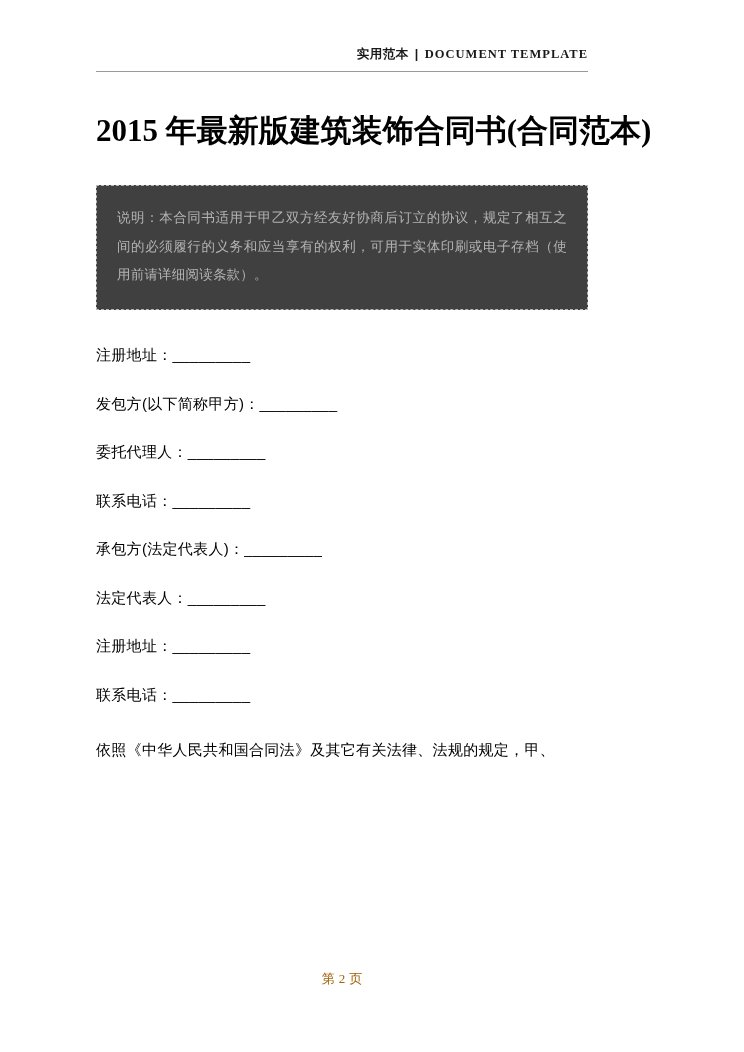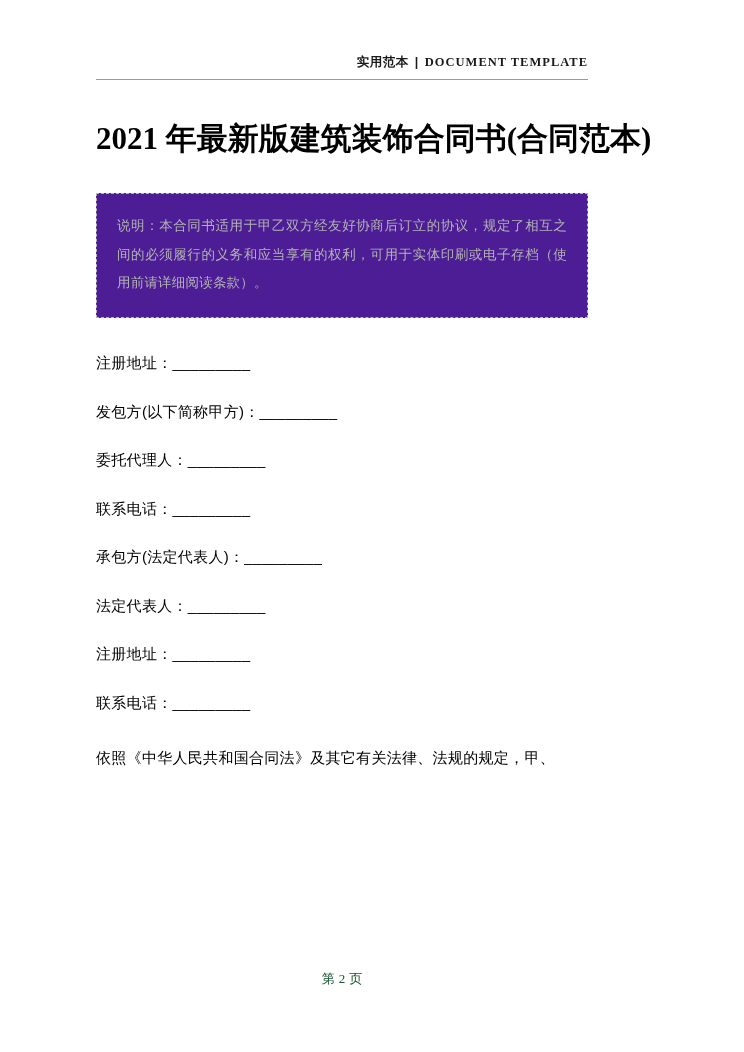--- a/index.html
+++ b/index.html
@@ -14,21 +14,21 @@
     color: #000000;
     position: relative;
     overflow: hidden;
   }
 
   .page {
     position: relative;
     width: 684px;
     height: 1052px;
     box-sizing: border-box;
-    padding: 8px 96px;
+    padding: 0 96px;
   }
 
   
   .header {
     padding-top: 46px;
     text-align: right;
   }
   .header-line1 {
     font-size: 12.5px;
     font-weight: bold;
@@ -65,21 +65,21 @@
     letter-spacing: 0px;
     color: #000000;
     line-height: 1.2;
     white-space: nowrap;
   }
 
   
   .note-box {
     margin-top: 36px;
     border: 1px dashed #b8b8b8;
-    background: #4c1d95;
+    background: #404040;
     padding: 18px 20px 20px 20px;
     box-sizing: border-box;
   }
   .note-text {
     font-size: 13.5px;
     color: #b3b3b3;
     line-height: 2.1;
     letter-spacing: 0.2px;
     text-align: justify;
   }
@@ -105,40 +105,40 @@
   }
 
   
   .footer {
     position: absolute;
     left: 0;
     right: 0;
     bottom: 64px;
     text-align: center;
     font-size: 13px;
-    color: #14532d;
+    color: #a16207;
     font-family: "Liberation Serif", "DejaVu Serif", serif;
   }
   .footer .num {
     margin: 0 4px;
   }
 </style>
 </head>
 <body>
 
 <div class="page">
 
   <div class="header">
     <div class="header-line1">
       <span>实用范本</span><span class="sep">|</span><span class="en">DOCUMENT TEMPLATE</span>
     </div>
     <div class="header-rule"></div>
   </div>
 
-  <h1 class="doc-title">2021 年最新版建筑装饰合同书(合同范本)</h1>
+  <h1 class="doc-title">2015 年最新版建筑装饰合同书(合同范本)</h1>
 
   <div class="note-box">
     <div class="note-text">说明：本合同书适用于甲乙双方经友好协商后订立的协议，规定了相互之间的必须履行的义务和应当享有的权利，可用于实体印刷或电子存档（使用前请详细阅读条款）。</div>
   </div>
 
   <div class="fields">
     <div class="field-line">注册地址：_________</div>
     <div class="field-line">发包方(以下简称甲方)：_________</div>
     <div class="field-line">委托代理人：_________</div>
     <div class="field-line">联系电话：_________</div>

